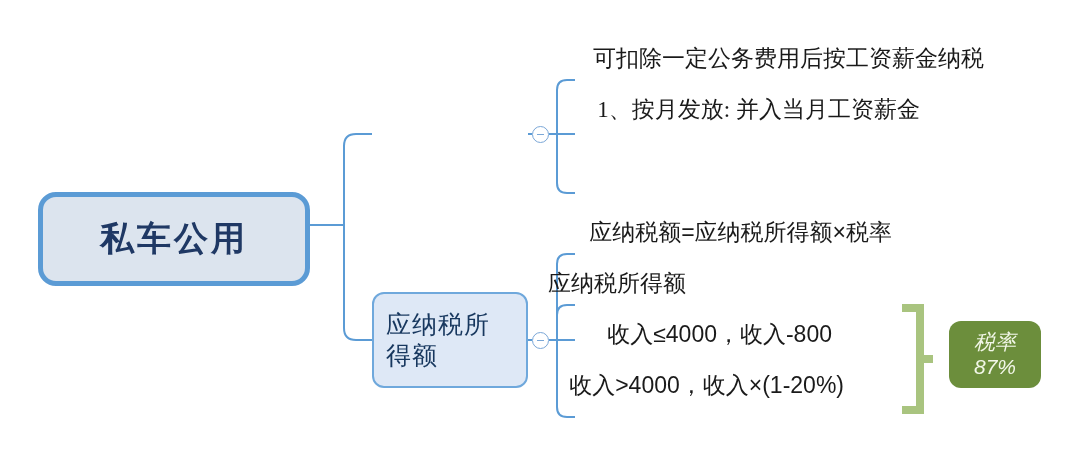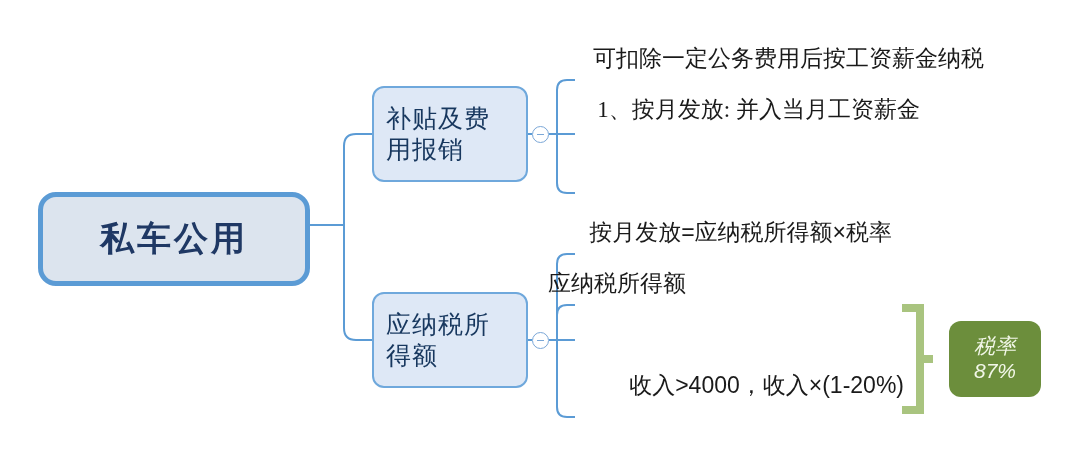--- a/index.html
+++ b/index.html
@@ -110,38 +110,38 @@
     border-radius: 1px;
   }
 
   
   #leaf-1 { left: 560px; top: 46px;  width: 432px; }
   #leaf-2 { left: 560px; top: 97px;  width: 368px; font-family: Liberation Serif, serif; }
   #leaf-3 { left: 560px; top: 148px; width: 460px; }
   #leaf-4 { left: 560px; top: 220px; width: 340px; }
   #leaf-5 { left: 560px; top: 271px; width: 180px; gap: 46px; }
   #leaf-6 { left: 560px; top: 322px; width: 280px; }
-  #leaf-7 { left: 592px; top: 373px; width: 320px; }
+  #leaf-7 { left: 580px; top: 373px; width: 320px; gap: 48px; }
 
   
   #green-bracket {
     position: absolute;
     left: 900px;
     top: 304px;
     width: 34px;
     height: 110px;
   }
 
   
   #tax-rate-box {
     position: absolute;
     left: 949px;
     top: 321px;
     width: 92px;
-    height: 76px;
+    height: 67px;
     box-sizing: border-box;
     background: #6C8E3C;
     border-radius: 12px;
     display: flex;
     flex-direction: column;
     align-items: center;
     justify-content: center;
   }
   #tax-rate-box .line {
     font-size: 21px;
@@ -176,23 +176,20 @@
     <path d="M557,340 L557,264 Q557,254 567,254 L575,254" stroke="#5B9BD5" stroke-width="2" fill="none"></path>
     <path d="M557,340 L557,315 Q557,305 567,305 L575,305" stroke="#5B9BD5" stroke-width="2" fill="none"></path>
     <path d="M557,340 L575,340" stroke="#5B9BD5" stroke-width="2" fill="none"></path>
     <path d="M557,340 L557,407 Q557,417 567,417 L575,417" stroke="#5B9BD5" stroke-width="2" fill="none"></path>
   </svg>
 
   <div class="root-node">
     <span class="label">私车公用</span>
   </div>
 
-  <div class="branch-node" id="branch-1">
-    <span class="label">补贴及费用报销</span>
-  </div>
   <div class="toggle" id="toggle-1">
     <span class="bar"></span>
   </div>
 
   <div class="branch-node" id="branch-2">
     <span class="label">应纳税所得额</span>
   </div>
   <div class="toggle" id="toggle-2">
     <span class="bar"></span>
   </div>
@@ -200,25 +197,29 @@
   <div class="leaf" id="leaf-1">
     <span class="leaf-text">可扣除一定公务费用后按工资薪金纳税</span>
     <div class="leaf-underline"></div>
   </div>
   <div class="leaf" id="leaf-2">
     <span class="leaf-text">1、按月发放: 并入当月工资薪金</span>
     <div class="leaf-underline"></div>
   </div>
 
   <div class="leaf" id="leaf-4">
-    <span class="leaf-text">按月发放=应纳税所得额×税率</span>
+    <span class="leaf-text">应纳税额=应纳税所得额×税率</span>
     <div class="leaf-underline"></div>
   </div>
   <div class="leaf" id="leaf-5">
     <span class="leaf-text">应纳税所得额</span>
+    <div class="leaf-underline"></div>
+  </div>
+  <div class="leaf" id="leaf-6">
+    <span class="leaf-text">收入≤4000，收入-800</span>
     <div class="leaf-underline"></div>
   </div>
   <div class="leaf" id="leaf-7">
     <span class="leaf-text">收入&gt;4000，收入×(1-20%)</span>
     <div class="leaf-underline"></div>
   </div>
 
   <svg id="green-bracket" viewBox="0 0 34 110" xmlns="http://www.w3.org/2000/svg">
     <path d="M2,4 L20,4 L20,106 L2,106" stroke="#A9C47F" stroke-width="8" fill="none"></path>
     <path d="M20,55 L33,55" stroke="#A9C47F" stroke-width="8" fill="none"></path>

